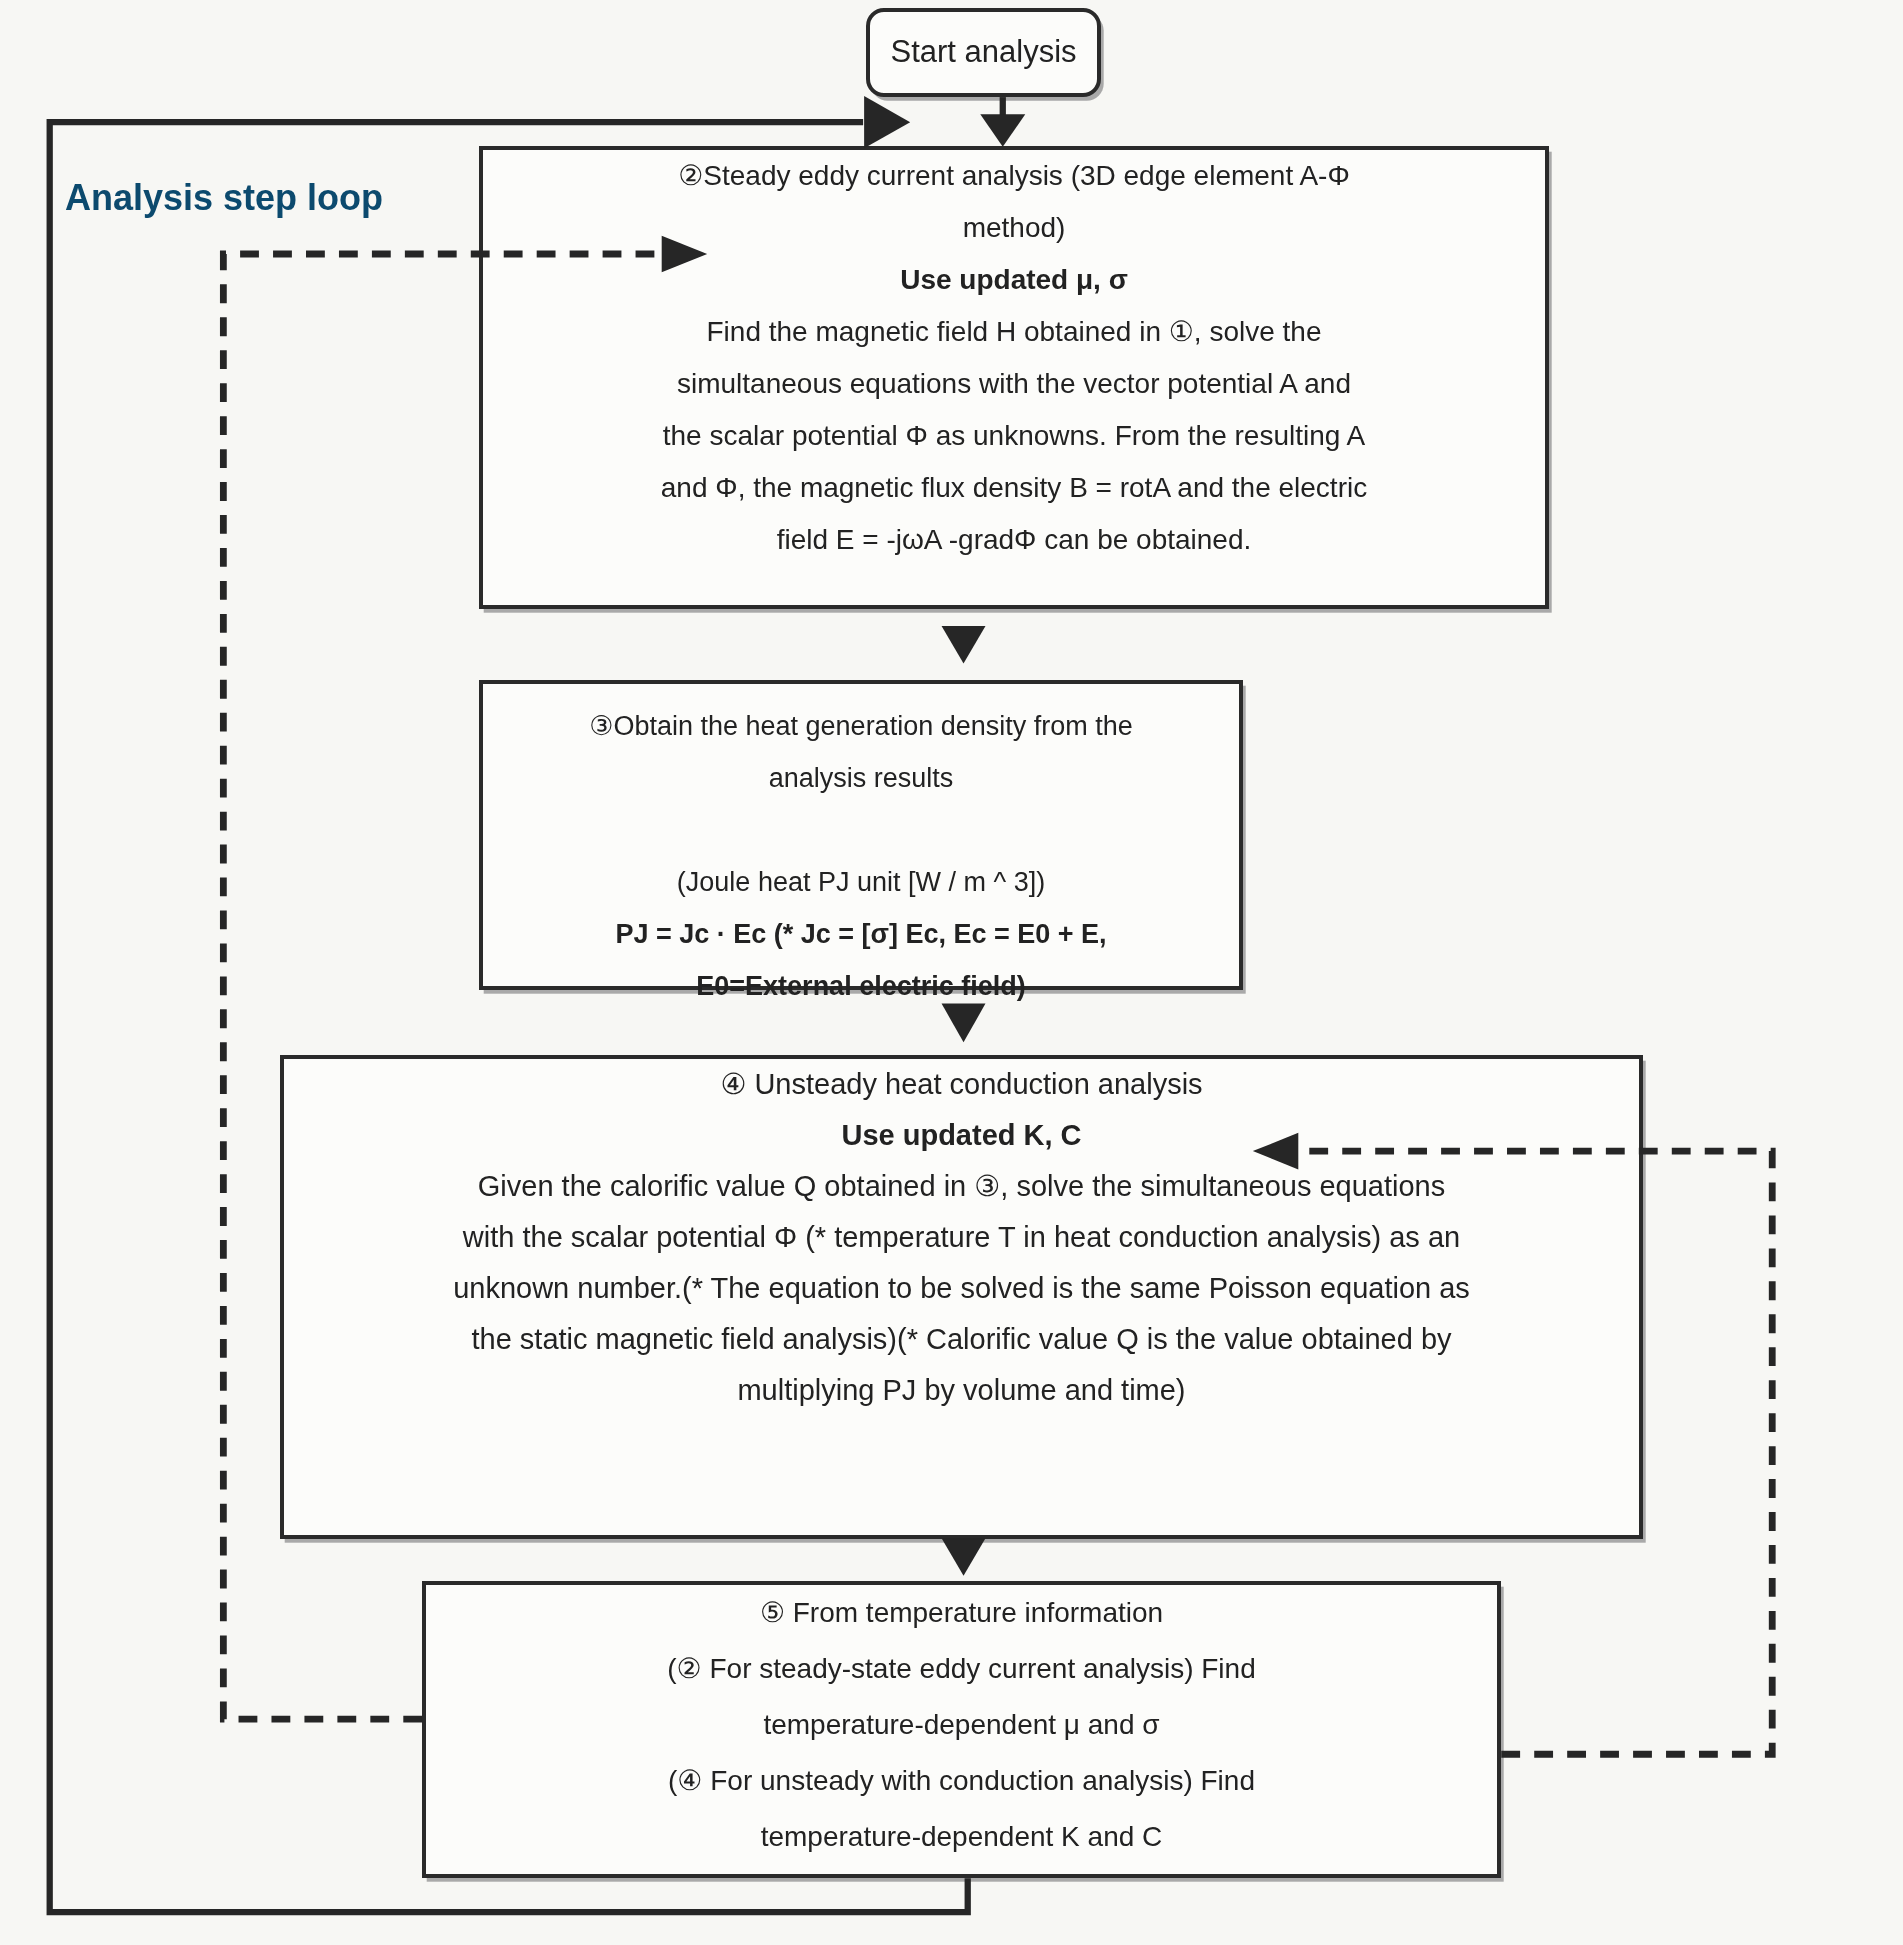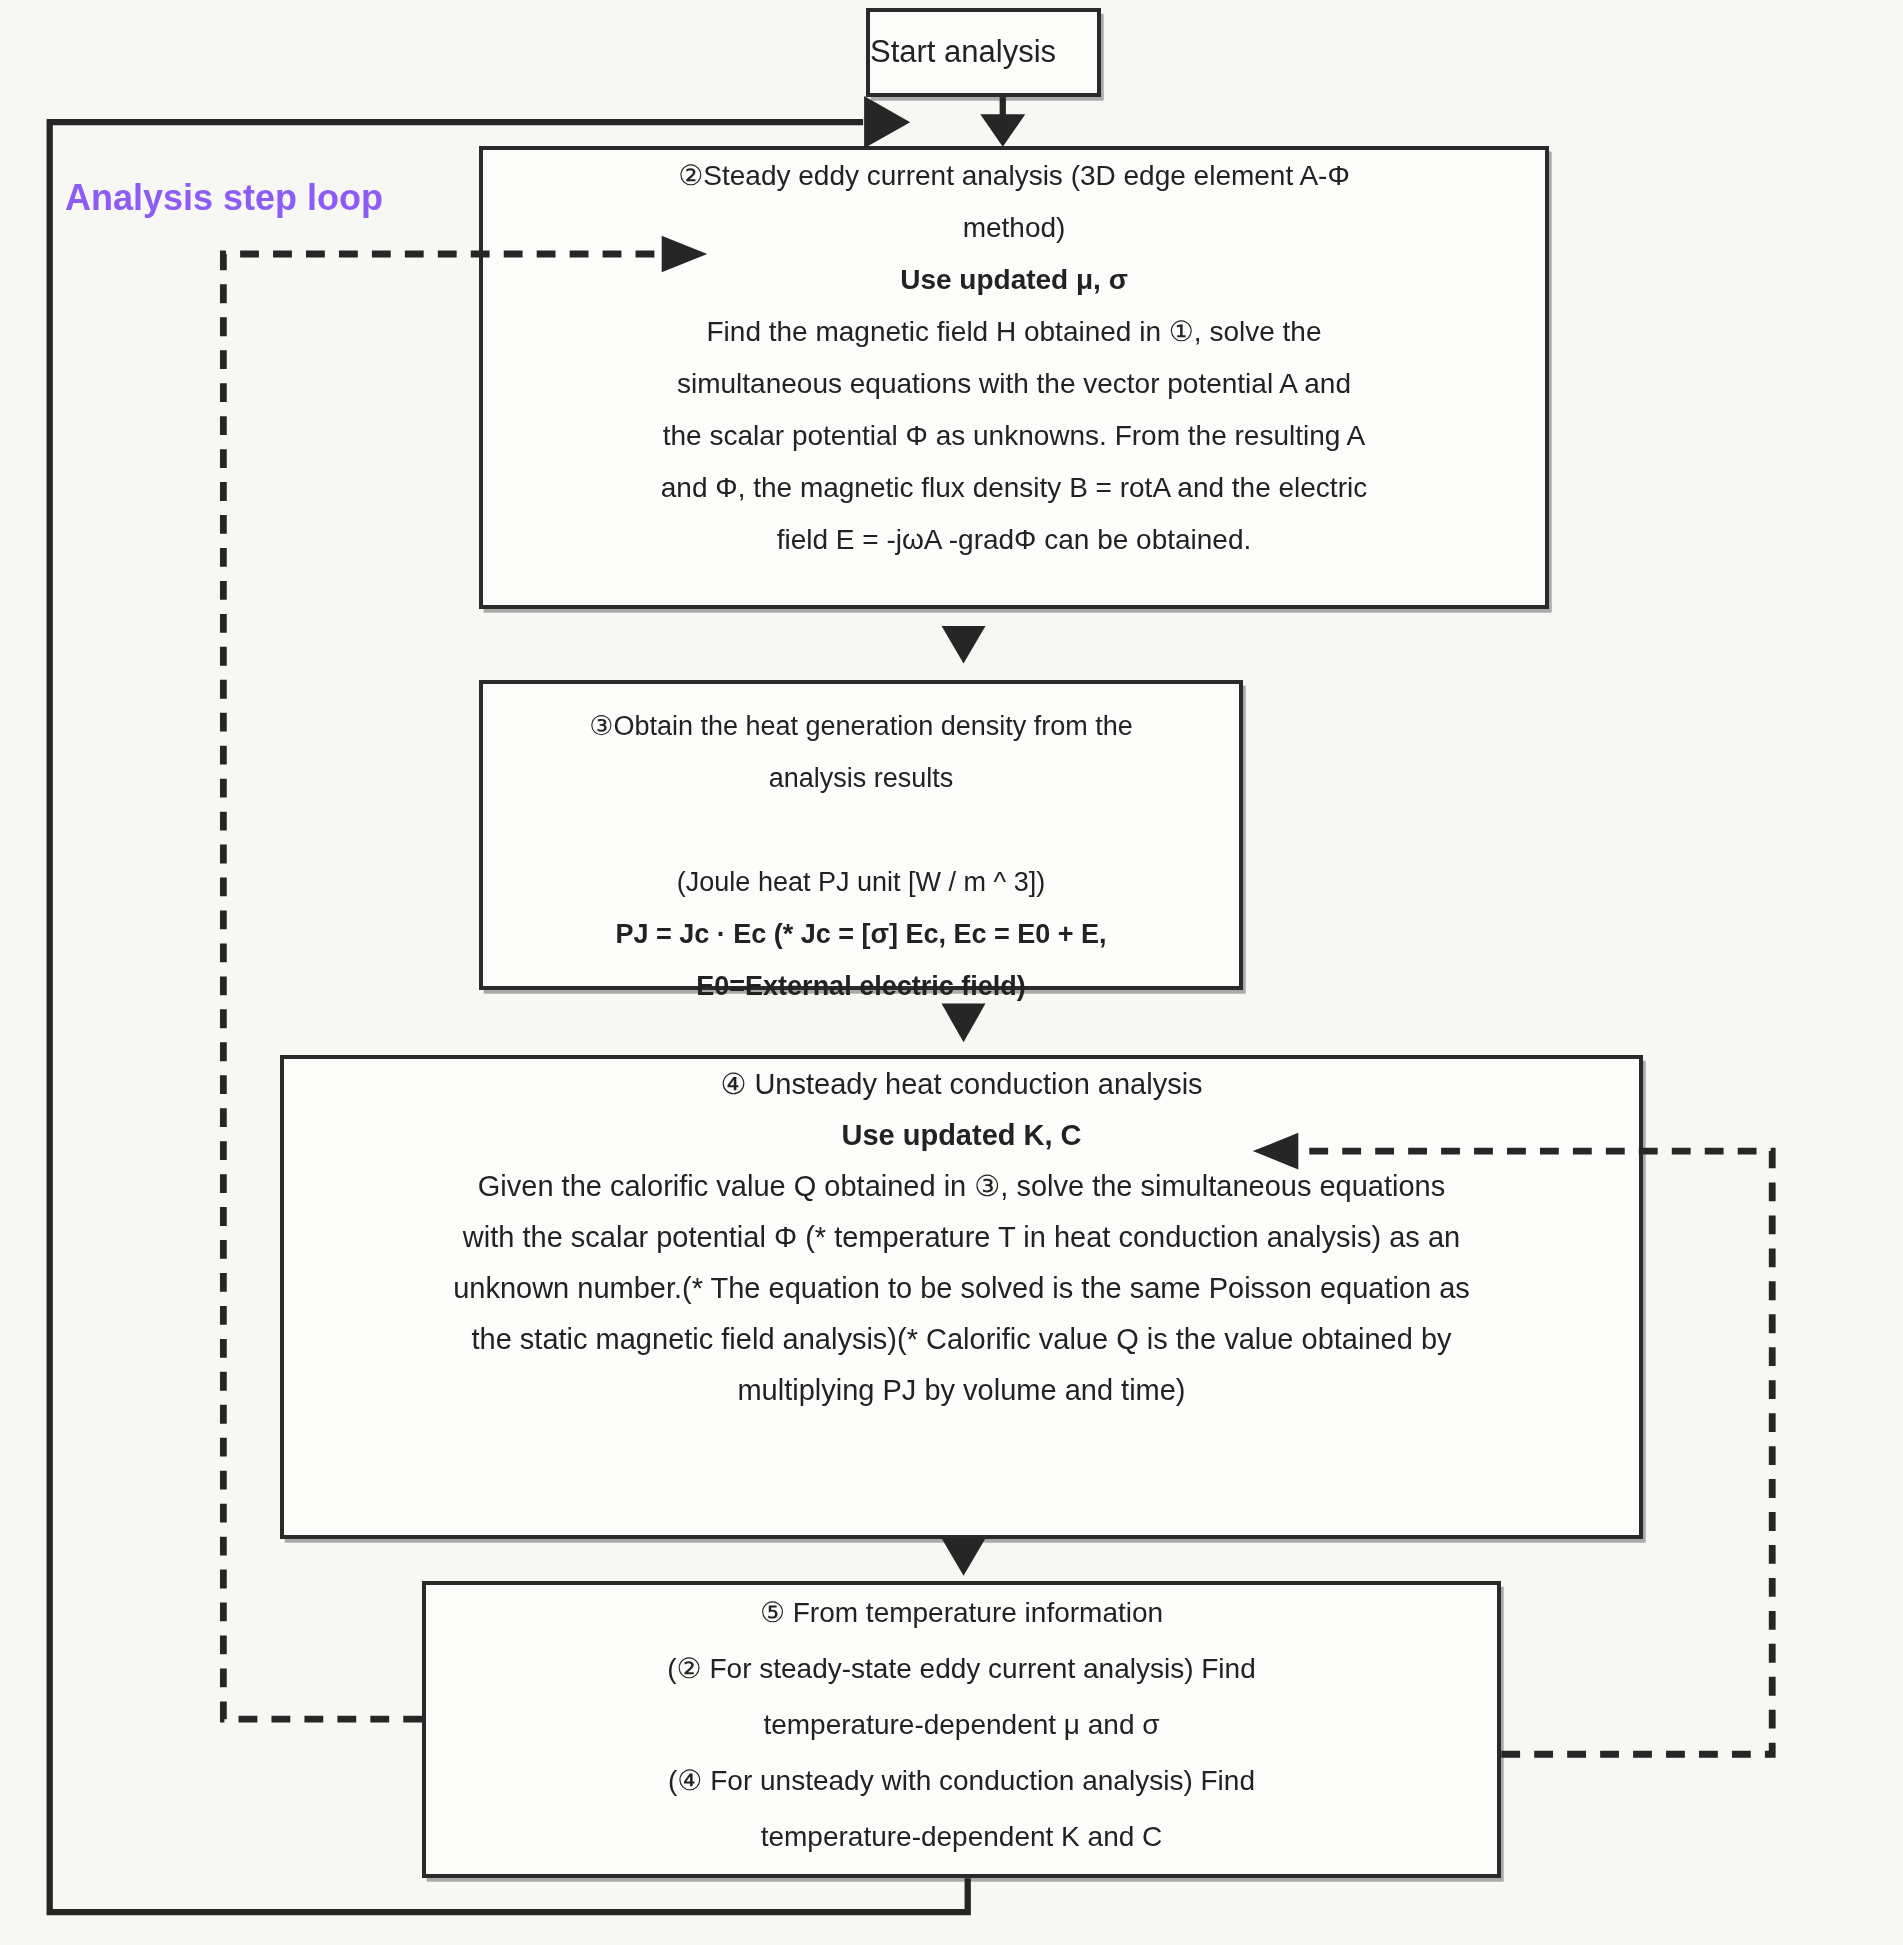--- a/index.html
+++ b/index.html
@@ -37,22 +37,23 @@
   }
   .box .line {
     white-space: nowrap;
   }
   .box .line.b { font-weight: bold; }
   .startbox {
     left: 866px; top: 7.8px;
     width: 235px; height: 89px;
     display: flex;
     align-items: center;
-    justify-content: flex-start;
+    justify-content: center;
     font-size: 31px;
+    border-radius: 18px;
   }
   .step2 {
     left: 479px; top: 146px;
     width: 1070px; height: 463px;
     font-size: 28px;
   }
   .step2 .line { line-height: 52px; }
   .step3 {
     left: 479px; top: 680px;
     width: 764px; height: 310px;
@@ -71,21 +72,21 @@
     left: 422px; top: 1581px;
     width: 1079px; height: 297px;
     font-size: 28px;
   }
   .step5 .line { line-height: 56px; }
   .loop-label {
     position: absolute;
     left: 65px; top: 177px;
     font-size: 36px;
     font-weight: bold;
-    color: #8b5cf6;
+    color: #0c4a6e;
     z-index: 2;
     white-space: nowrap;
   }
   .connector { fill: none; stroke: #262626; }
   .solidline { stroke-width: 12px; }
   .dashedline { stroke-width: 13px; stroke-dasharray: 36 27; }
   .head { fill: #262626; stroke: none; }
 </style>
 </head>
 <body>

